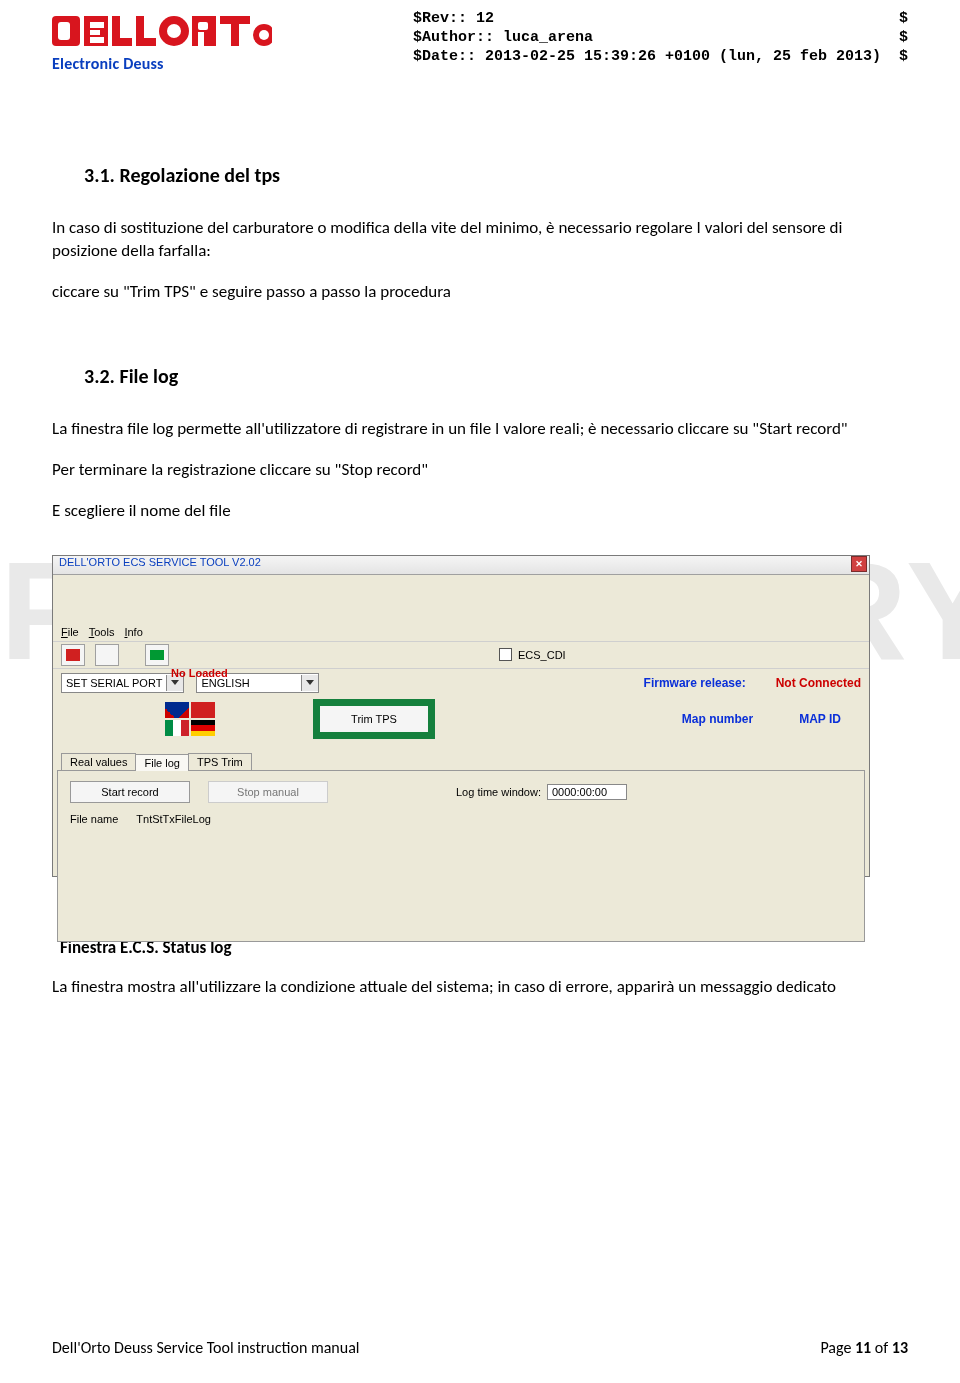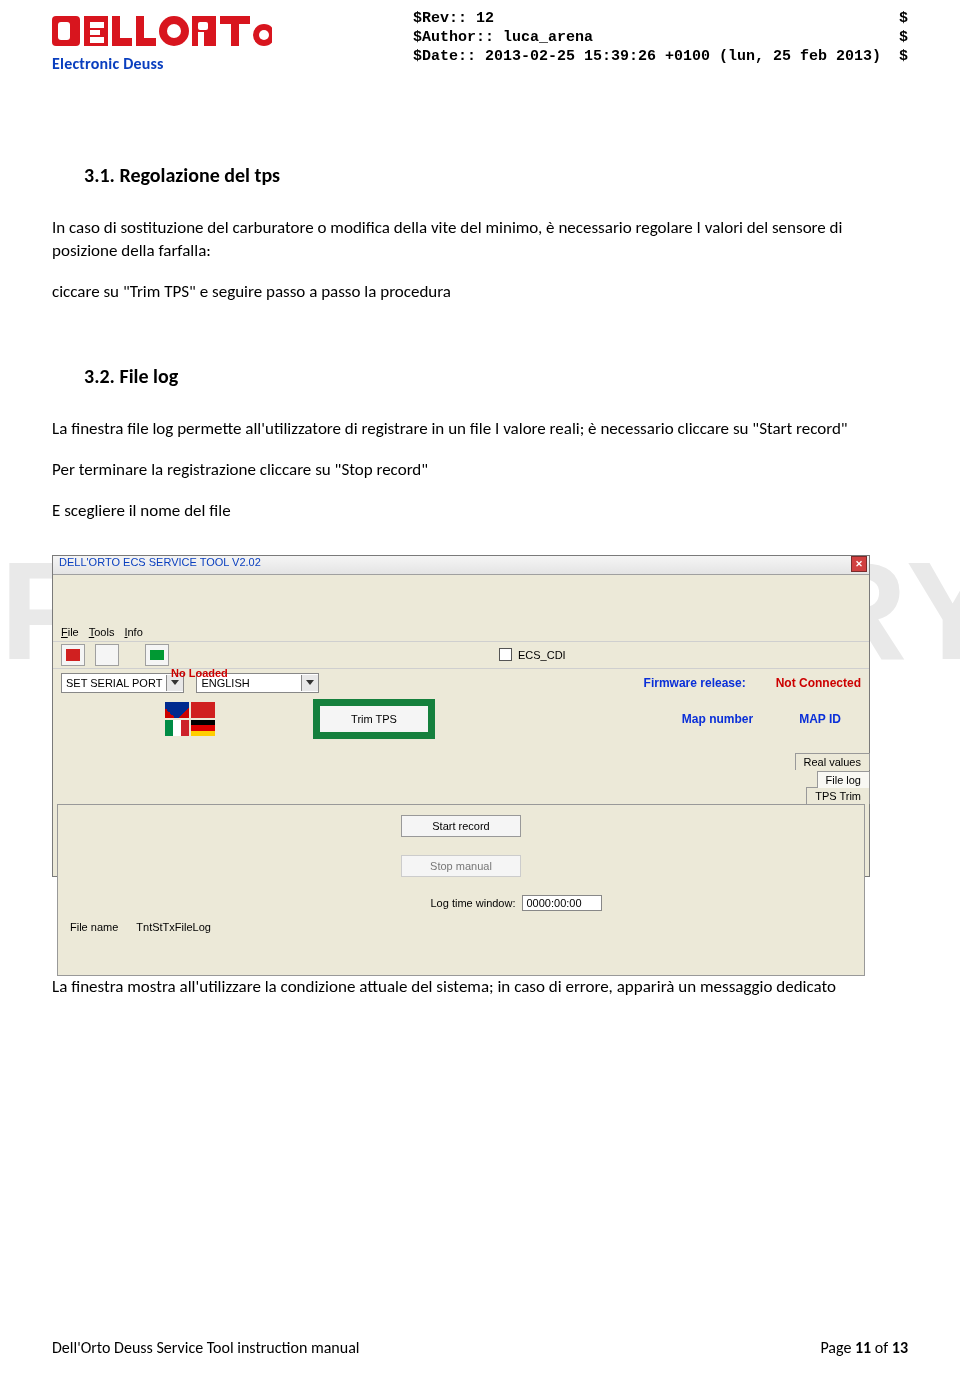--- a/index.html
+++ b/index.html
@@ -41,25 +41,25 @@
   .row3{display:flex;align-items:center;padding:2px 8px 6px 8px;gap:12px;}
   .flags{display:flex;flex-direction:column;gap:2px;margin-left:104px;}
   .flagrow{display:flex;gap:2px;}
   .flag{width:24px;height:16px;}
   .flag-uk{background:linear-gradient(45deg,#cc0000 25%,transparent 25%),linear-gradient(-45deg,#cc0000 25%,transparent 25%),#002a8f;}
   .flag-cn{background:#d02020;}
   .flag-it{background:linear-gradient(to right,#008c45 33%,#fff 33%,#fff 66%,#cd212a 66%);}
   .flag-de{background:linear-gradient(to bottom,#000 33%,#d00 33%,#d00 66%,#ffce00 66%);}
   .trimbtn{width:108px;height:26px;background:#f5f5f5;border:7px solid #15803d;display:flex;align-items:center;justify-content:center;margin-left:86px;}
   .row3-right{margin-left:auto;color:#0a2fd8;font-weight:bold;display:flex;gap:46px;font-size:12px;padding-right:20px;}
-  .tabs{display:flex;align-items:flex-end;margin-top:8px;padding-left:8px;flex-direction:column;}
+  .tabs{display:flex;align-items:flex-end;margin-top:8px;padding-left:8px;}
   .tab{border:1px solid #999;border-bottom:none;padding:2px 8px;background:#ece9d8;font-size:11px;margin-right:-1px;}
   .tab.active{background:#f9f8f3;position:relative;top:1px;}
   .tabpanel{border:1px solid #999;margin:0 4px;height:150px;background:#ece9d8;padding:10px 12px;}
-  .panelrow1{display:flex;align-items:center;gap:18px;flex-direction:column;}
+  .panelrow1{display:flex;align-items:center;gap:18px;}
   .winbtn{height:20px;background:#f5f5f5;border:1px solid #999;display:flex;align-items:center;justify-content:center;padding:0 16px;font-size:11px;}
   .ltw{display:flex;align-items:center;gap:6px;margin-left:110px;}
   .ltw-field{border:1px solid #888;background:#fff;padding:1px 4px;width:70px;}
   .panelrow2{display:flex;align-items:center;gap:18px;margin-top:10px;font-size:11px;}
   .caption{font-weight:bold;font-size:17px;margin-top:60px;padding-left:8px;}
   .footer{position:absolute;bottom:26px;left:52px;right:52px;display:flex;justify-content:space-between;font-size:16px;}
   .footer .left{font-weight:normal;}
   .footer b{font-weight:bold;}
 </style>
 </head>

